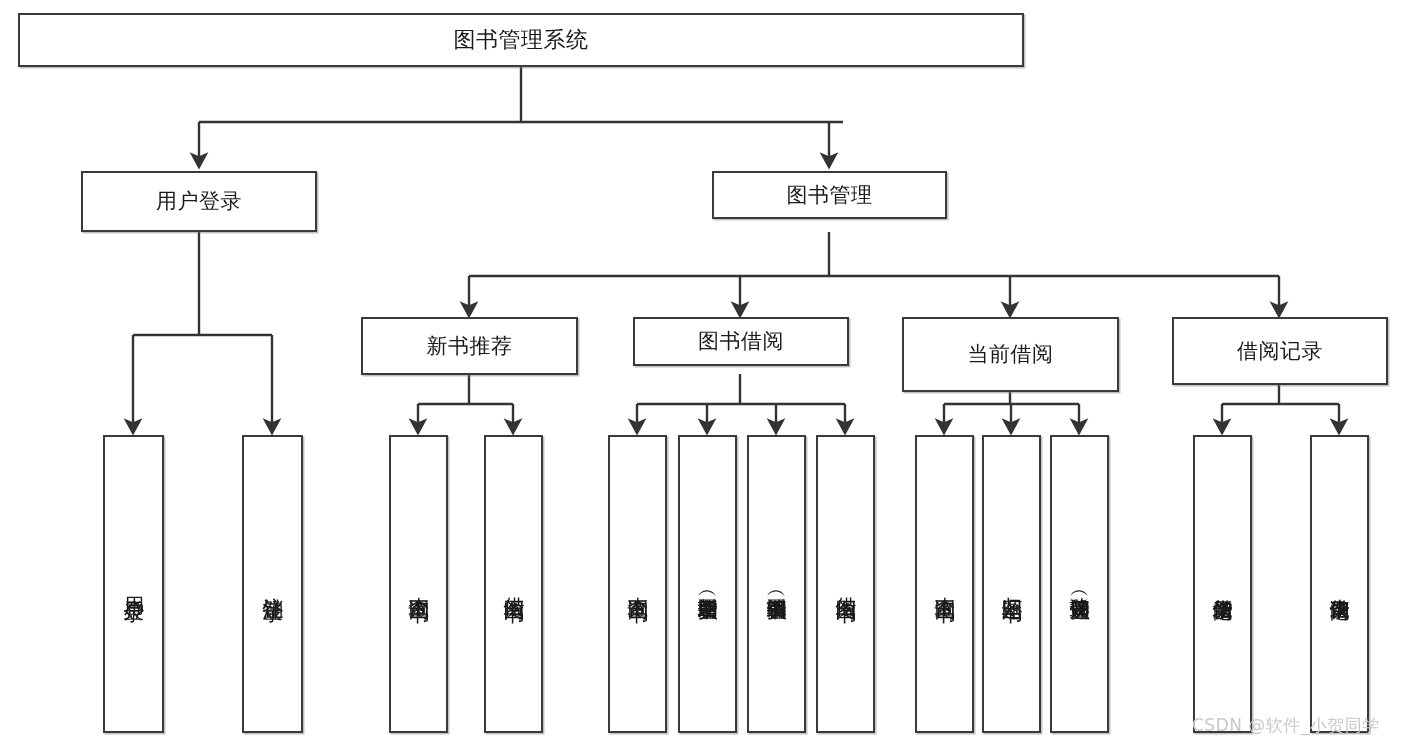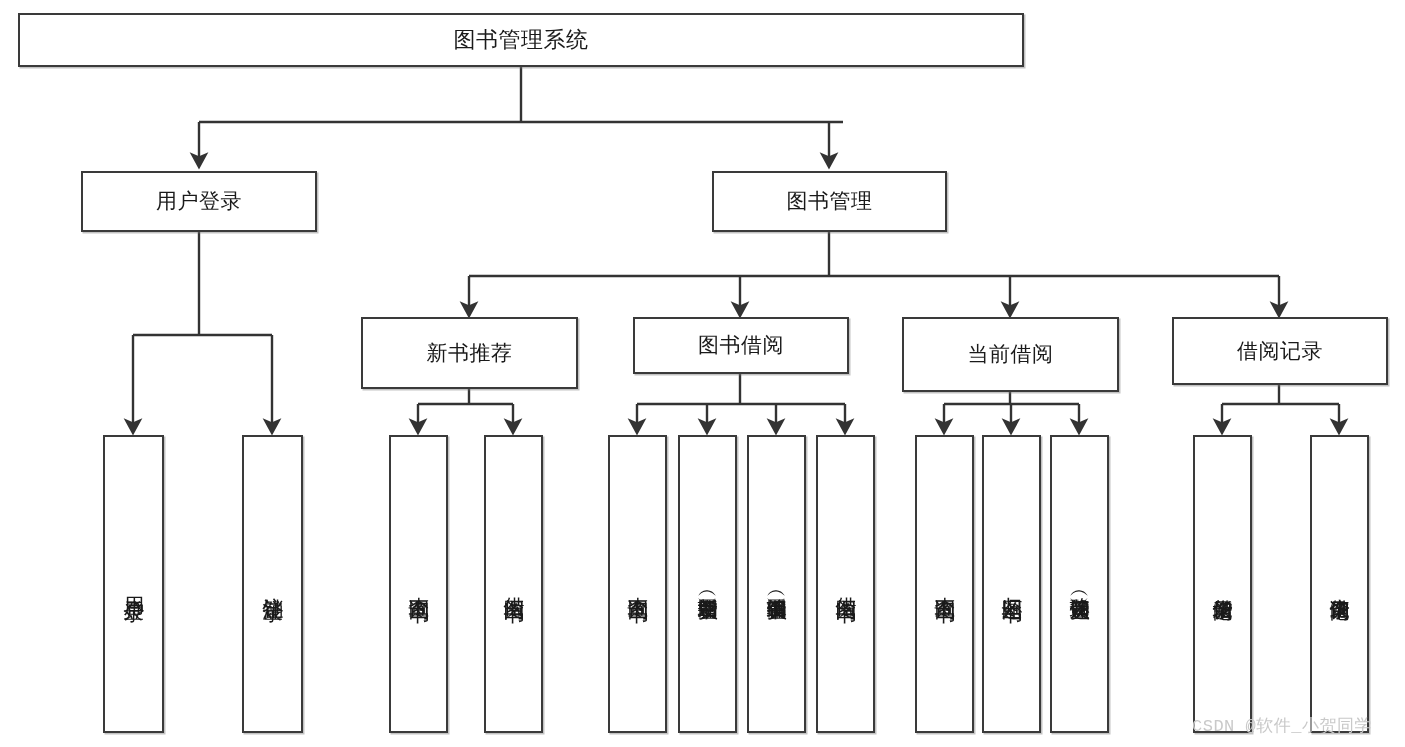--- a/index.html
+++ b/index.html
@@ -130,28 +130,28 @@
     </g>
   </svg>
 
   <div class="node-box level-1" style="left:18px; top:13px; width:1006px; height:54px;">
     <span class="node-label-h">图书管理系统</span>
   </div>
 
   <div class="node-box level-2" style="left:81px; top:171px; width:236px; height:61px;">
     <span class="node-label-h">用户登录</span>
   </div>
-  <div class="node-box level-2" style="left:712px; top:171px; width:235px; height:61px;">
+  <div class="node-box level-2" style="left:712px; top:171px; width:235px; height:48px;">
     <span class="node-label-h">图书管理</span>
   </div>
 
-  <div class="node-box level-3" style="left:361px; top:317px; width:217px; height:72px;">
+  <div class="node-box level-3" style="left:361px; top:317px; width:217px; height:58px;">
     <span class="node-label-h">新书推荐</span>
   </div>
-  <div class="node-box level-3" style="left:633px; top:317px; width:216px; height:57px;">
+  <div class="node-box level-3" style="left:633px; top:317px; width:216px; height:49px;">
     <span class="node-label-h">图书借阅</span>
   </div>
   <div class="node-box level-3" style="left:902px; top:317px; width:217px; height:75px;">
     <span class="node-label-h">当前借阅</span>
   </div>
   <div class="node-box level-3" style="left:1172px; top:317px; width:216px; height:68px;">
     <span class="node-label-h">借阅记录</span>
   </div>
 
   <div class="node-box leaf" style="left:103px; top:435px; width:61px; height:298px;">
@@ -191,15 +191,15 @@
     <span class="node-label-v tight">确认归还（管理员）</span>
   </div>
 
   <div class="node-box leaf" style="left:1193px; top:435px; width:59px; height:298px;">
     <span class="node-label-v tight">新增借阅记录</span>
   </div>
   <div class="node-box leaf" style="left:1310px; top:435px; width:59px; height:298px;">
     <span class="node-label-v tight">查询借阅记录</span>
   </div>
 
-  <div class="watermark" style="left:1192px; top:714px;font-family:Liberation Mono, monospace;">CSDN @软件_小贺同学</div>
+  <div class="watermark" style="left:1192px; top:714px;">CSDN @软件_小贺同学</div>
 
 </div>
 
 </body></html>

